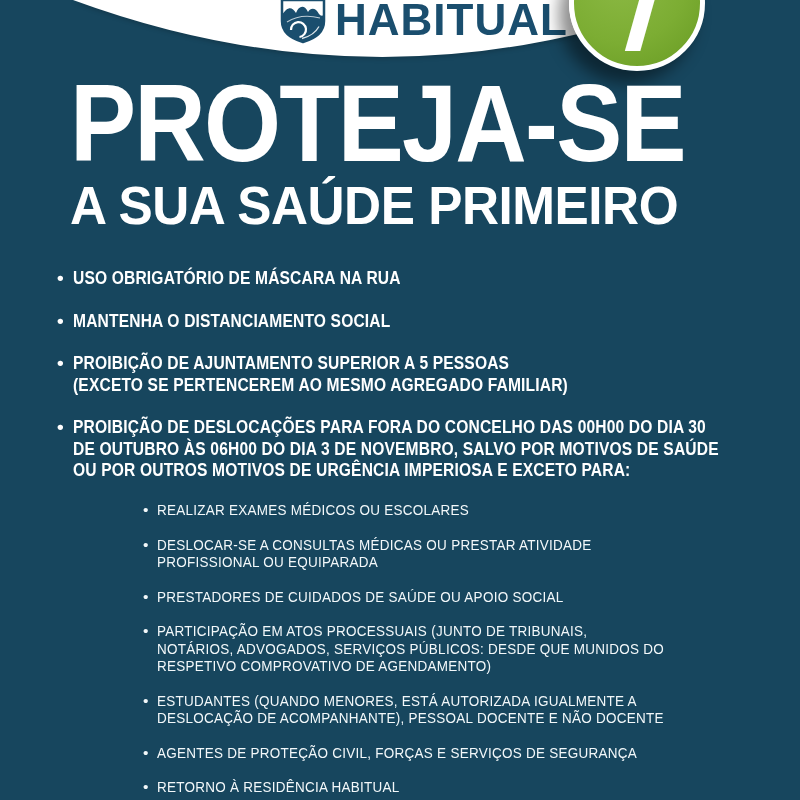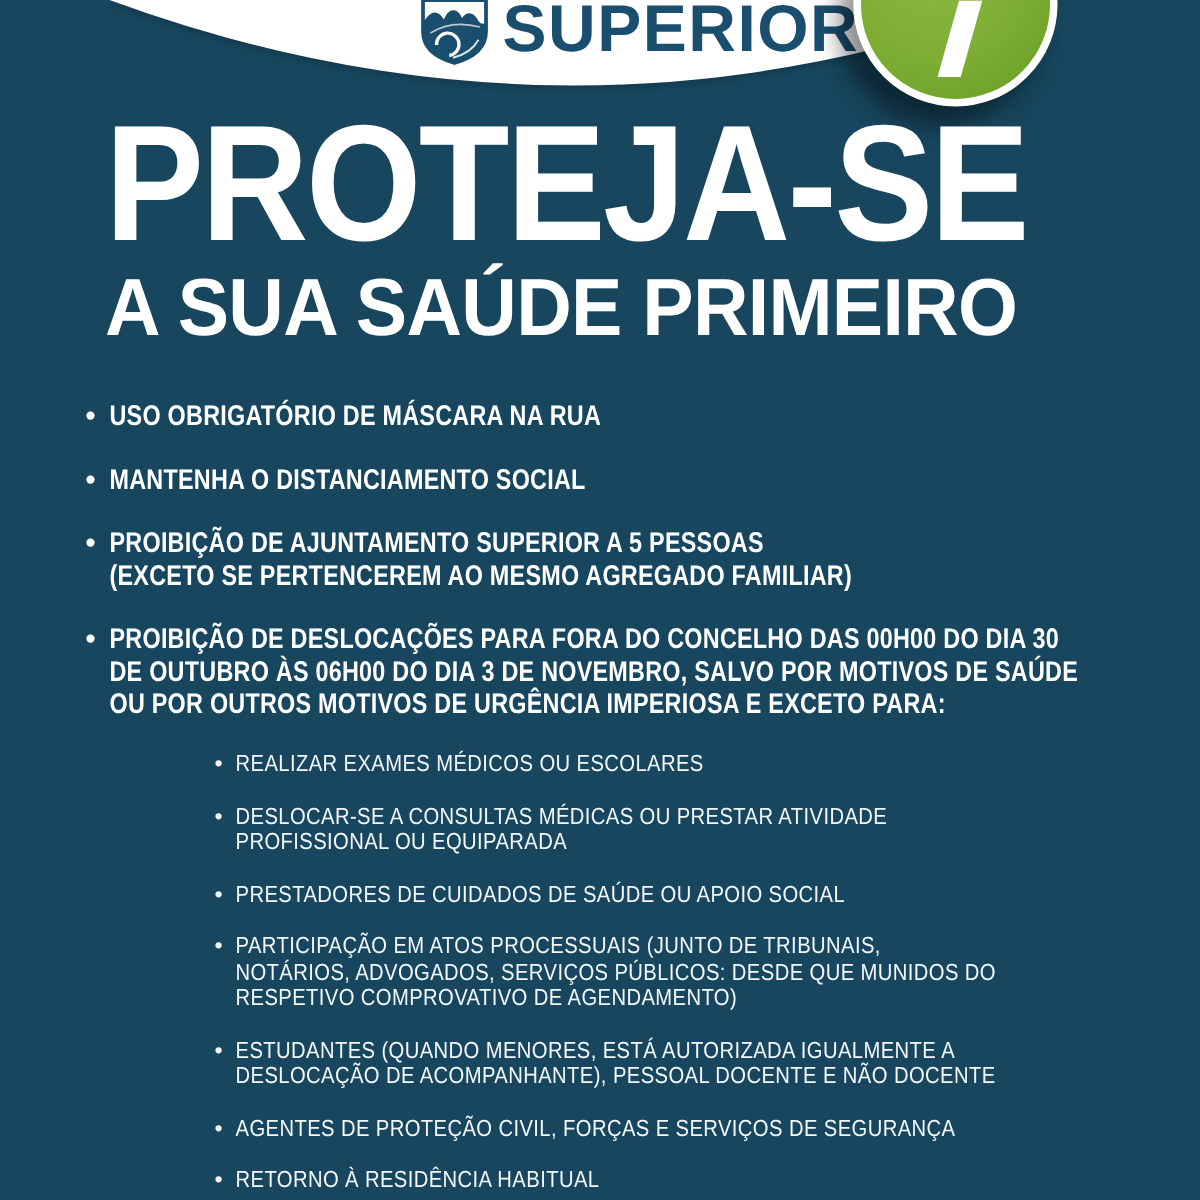--- a/index.html
+++ b/index.html
@@ -91,21 +91,21 @@
   </div>
 
   <div class="brand-lockup">
     <svg class="brand-mark" viewBox="0 0 50 44">
       <path d="M4,0 V21 Q4,36 25,42 Q46,36 46,21 V0 Z" fill="#ffffff" stroke="#1A4E6E" stroke-width="2.5"></path>
       <path d="M4,15 C10,6 14,7 18,13 C21,5 27,5 30,12 C33,7 38,8 41,14 Q43,17 46,15 V21 Q46,36 25,42 Q4,36 4,21 Z" fill="#1A4E6E"></path>
       <path d="M13,30 a7.5,7.5 0 1 1 8.5,7" stroke="#ffffff" stroke-width="2.2" fill="none"></path>
       <path d="M24,38.5 q12,-3 17,-12" stroke="#ffffff" stroke-width="1.3" fill="none" opacity="0.85"></path>
       <path d="M9,22 q14,-9 33,-4" stroke="#ffffff" stroke-width="1.1" fill="none" opacity="0.7"></path>
     </svg>
-    <div class="brand-wordmark">SUPERIOR</div>
+    <div class="brand-wordmark">HABITUAL</div>
   </div>
 
   <div class="info-badge">
     <span class="info-badge-letter">I</span>
   </div>
 
   <div class="title-line1">PROTEJA-SE</div>
   <div class="title-line2">A SUA SAÚDE PRIMEIRO</div>
 
   <div class="rules">

